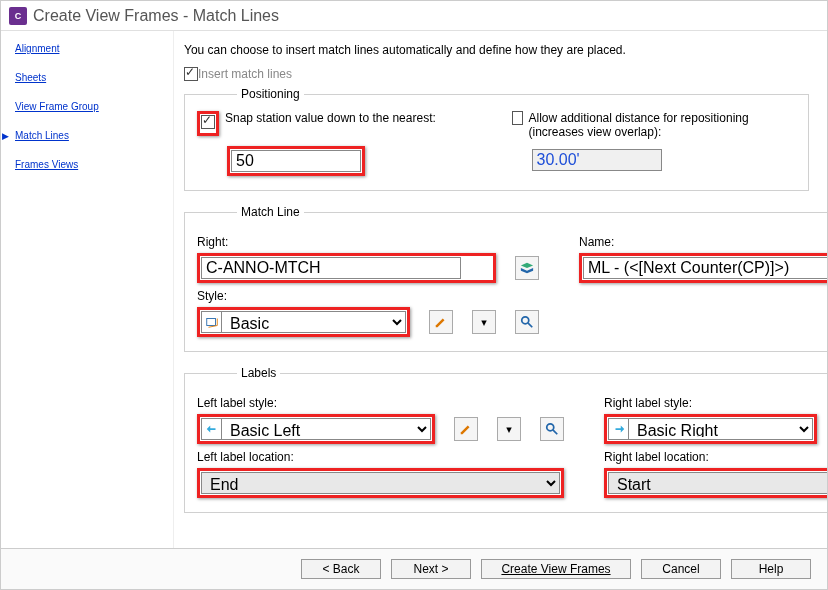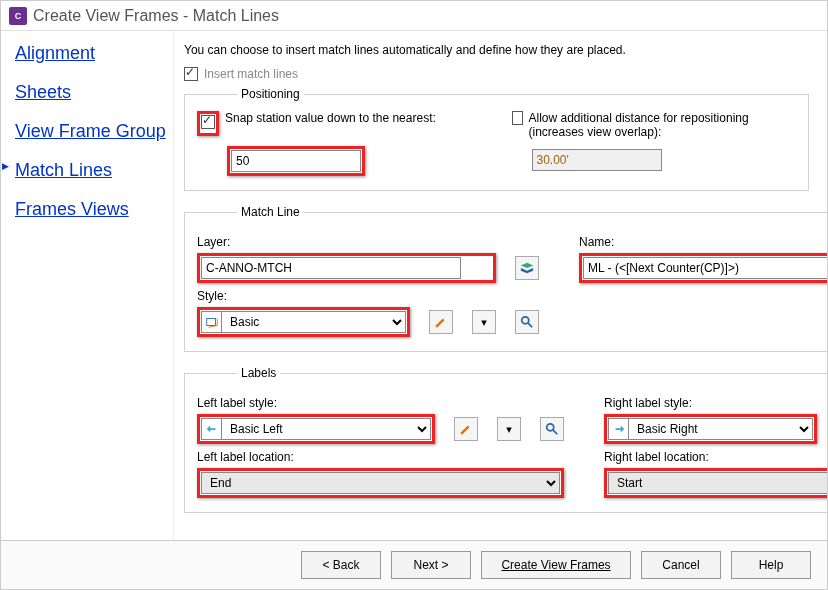--- a/index.html
+++ b/index.html
@@ -47,21 +47,21 @@
   }
   .sidebar {
     width: 172px;
     padding: 12px 0 12px 14px;
     background: #fff;
   }
   .sidebar a {
     display: block;
     color: #0033cc;
     margin-bottom: 18px;
-    font-size: 18px;
+    font-size: 10px;
   }
   .sidebar .current {
     position: relative;
     font-weight: 500;
   }
   .sidebar .current::before {
     content: "▶";
     position: absolute;
     left: -13px;
     top: 1px;
@@ -71,21 +71,20 @@
   .maincol {
     flex: 1;
     padding: 8px 18px 8px 10px;
     overflow: auto;
     border-left: 1px solid #eee;
   }
   .maincol p.intro { margin: 4px 0 10px 0; }
   .checkbox-row {
     display: flex;
     align-items: center;
-    gap: 6px;
     margin-bottom: 6px;
     text-align: right;
   }
   .checkbox-row.disabled { color: #888; }
   fieldset {
     border: 1px solid #d0d0d0;
     margin: 0 0 14px 0;
     padding: 10px 12px 14px 12px;
   }
   fieldset legend {
@@ -100,29 +99,29 @@
   .col { flex: 1; }
   .hl {
     border: 3px solid #e22;
     box-shadow: 1px 1px 3px rgba(0,0,0,0.4);
     display: inline-block;
     padding: 1px;
     vertical-align: middle;
   }
   input[type=text], select {
     font-family: inherit;
-    font-size: 12px;
+    font-size: 16px;
     padding: 2px 4px;
     border: 1px solid #888;
     background: #fff;
     height: 22px;
   }
   input[disabled] {
     background: #f0f0f0;
-    color: #a16207;
+    color: #1d4ed8;
   }
   select {
     background: #fff;
   }
   .greysel {
     background: #e8e8e8;
   }
   .label { display:block; margin: 6px 0 4px 0; }
   .iconbtn {
     display: inline-flex;
@@ -150,21 +149,21 @@
   .footer {
     border-top: 1px solid #ccc;
     padding: 10px 16px;
     display: flex;
     justify-content: flex-end;
     gap: 10px;
     background: #fafafa;
   }
   .footer button {
     min-width: 80px;
-    height: 28px;
+    height: 20px;
     font-family: inherit;
     font-size: 12px;
     border: 1px solid #999;
     background: #f3f3f3;
     cursor: pointer;
   }
   .footer .wide { min-width: 150px; text-decoration: underline; }
   .select-combo {
     display: flex;
     align-items: center;
@@ -248,21 +247,21 @@
               <input type="text" disabled="" style="width: 130px;" value="30.00'">
             </div>
           </div>
         </div>
       </fieldset>
 
       <fieldset>
         <legend>Match Line</legend>
         <div class="row">
           <div class="col">
-            <span class="label">Layer:</span>
+            <span class="label">Right:</span>
             <div class="field-with-btn">
               <span class="hl" style="flex:1">
                 <input type="text" style="width: 260px;" value="C-ANNO-MTCH">
               </span>
               <span class="iconbtn">
                 <svg class="ico" viewBox="0 0 16 16">
                     <path fill="#3a7" d="M8 2l7 3-7 3-7-3z"></path>
                     <path fill="#26a" d="M1 8l7 3 7-3v3l-7 3-7-3z"></path>
                   </svg>
               </span>

